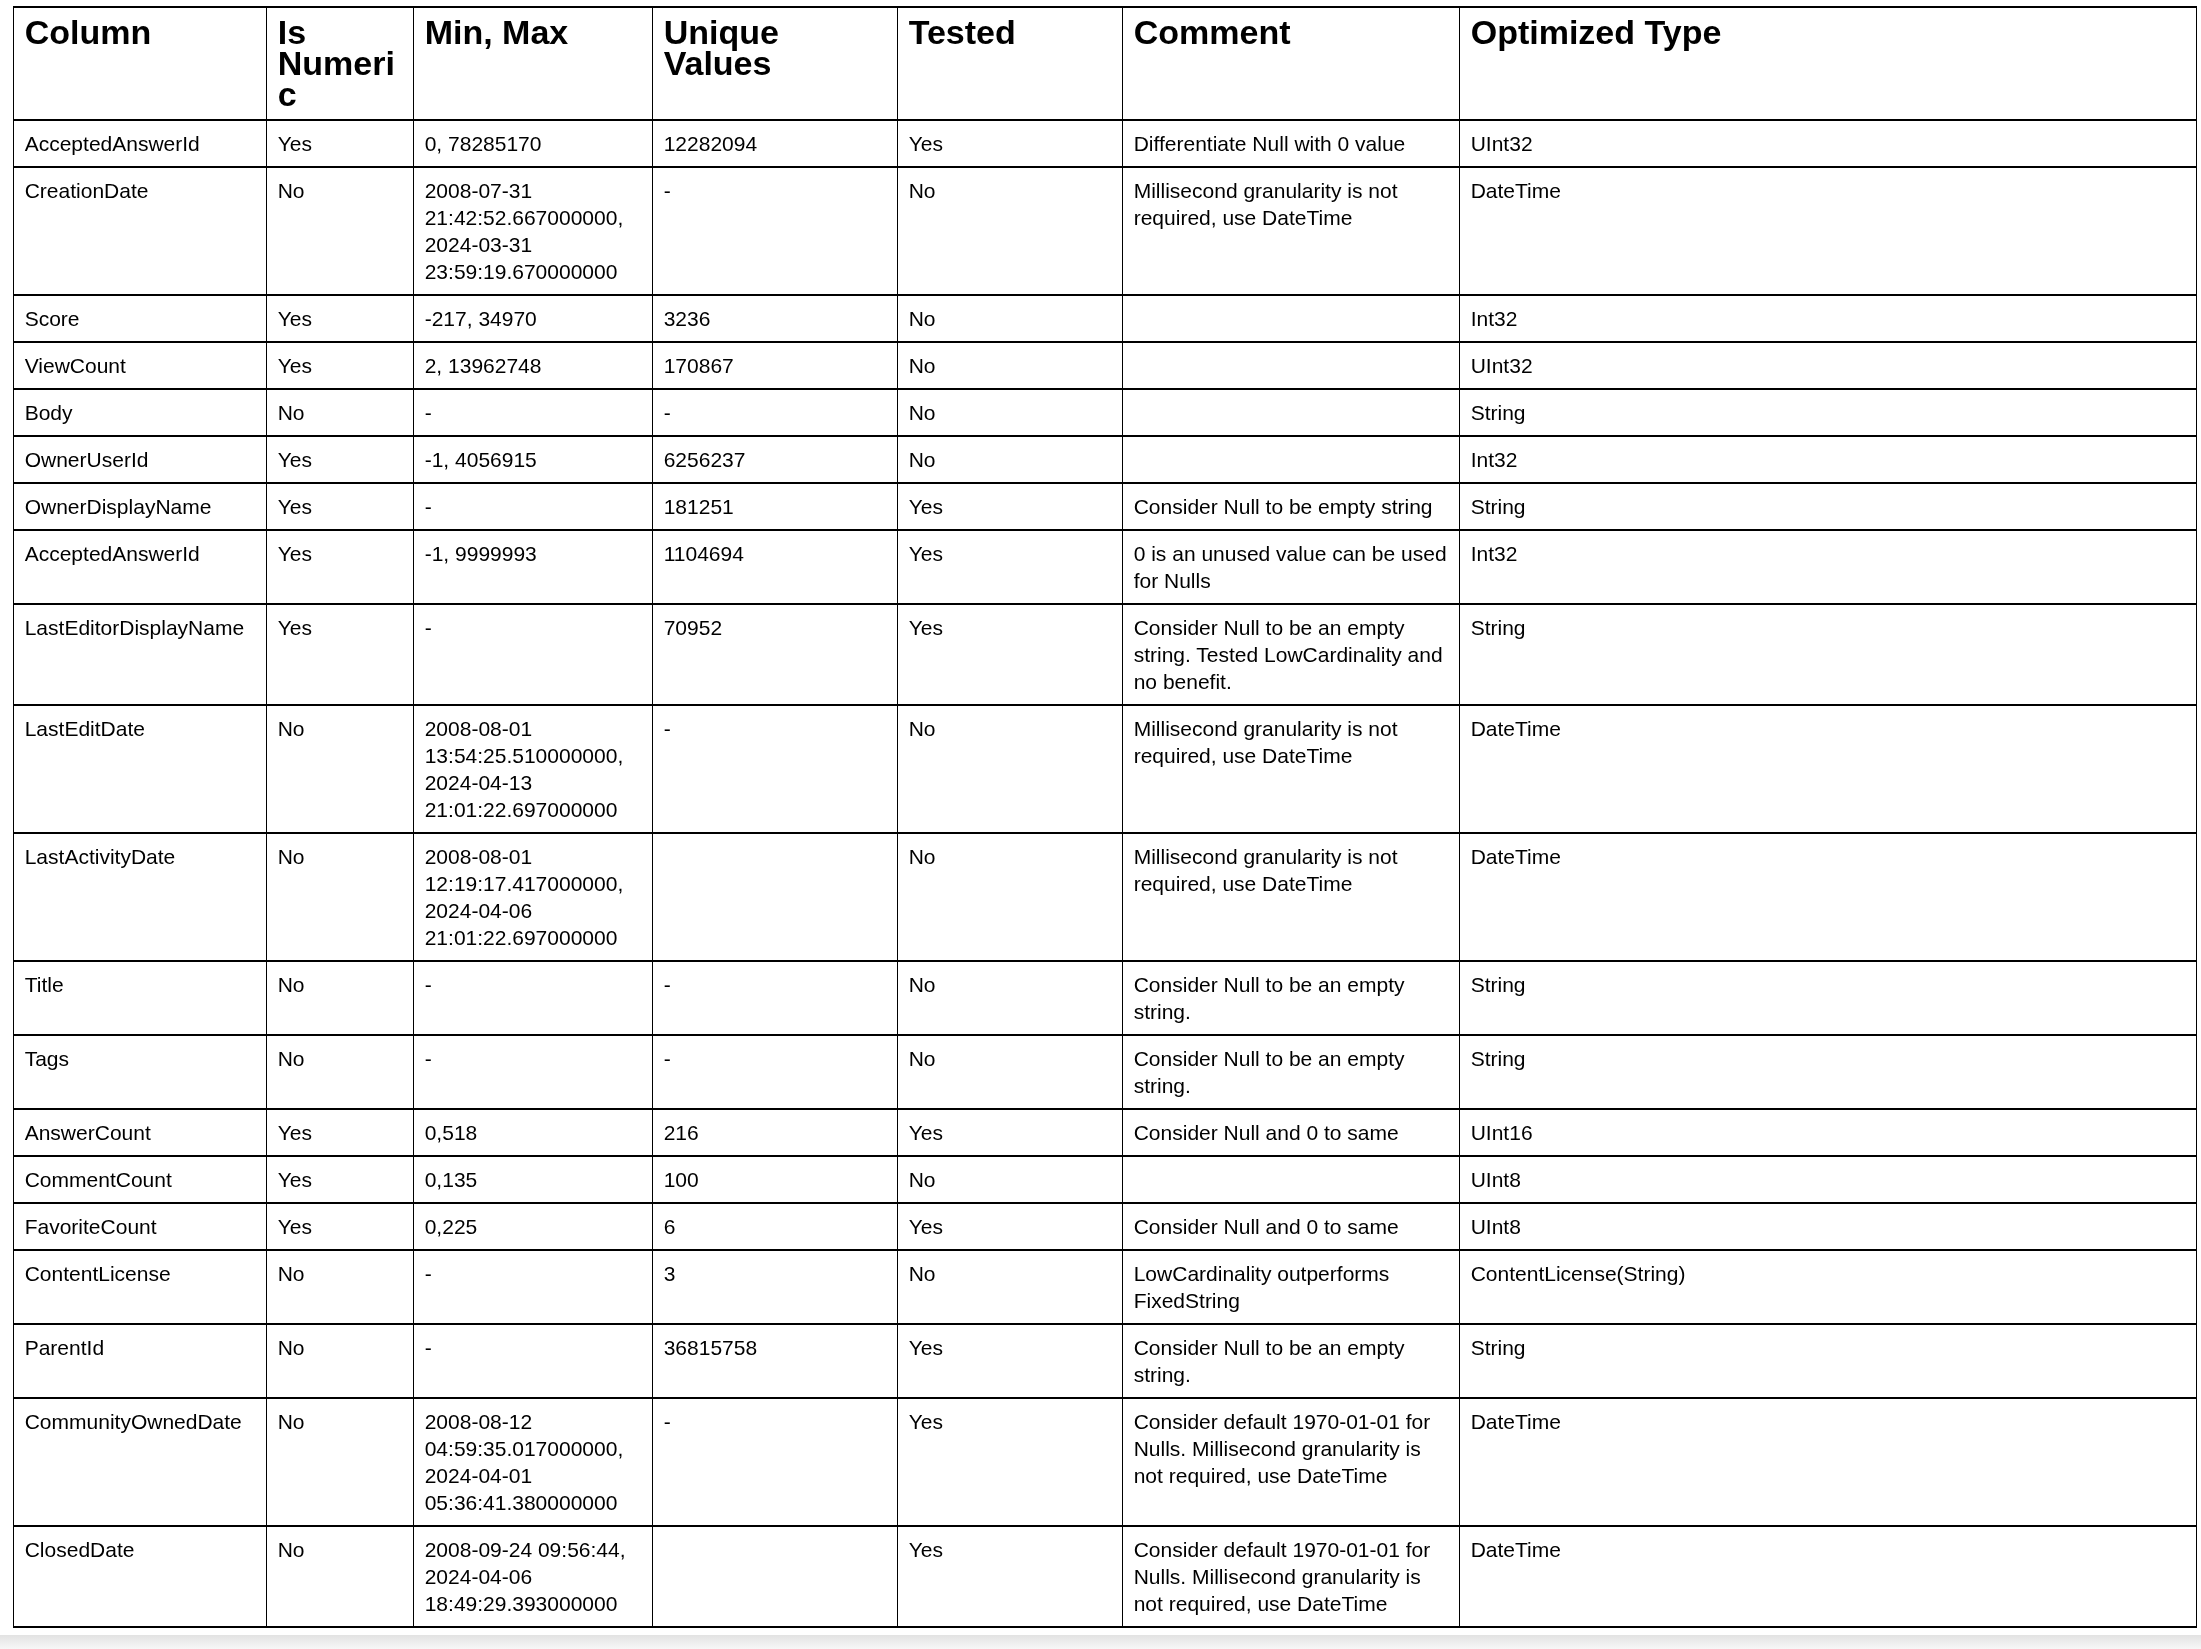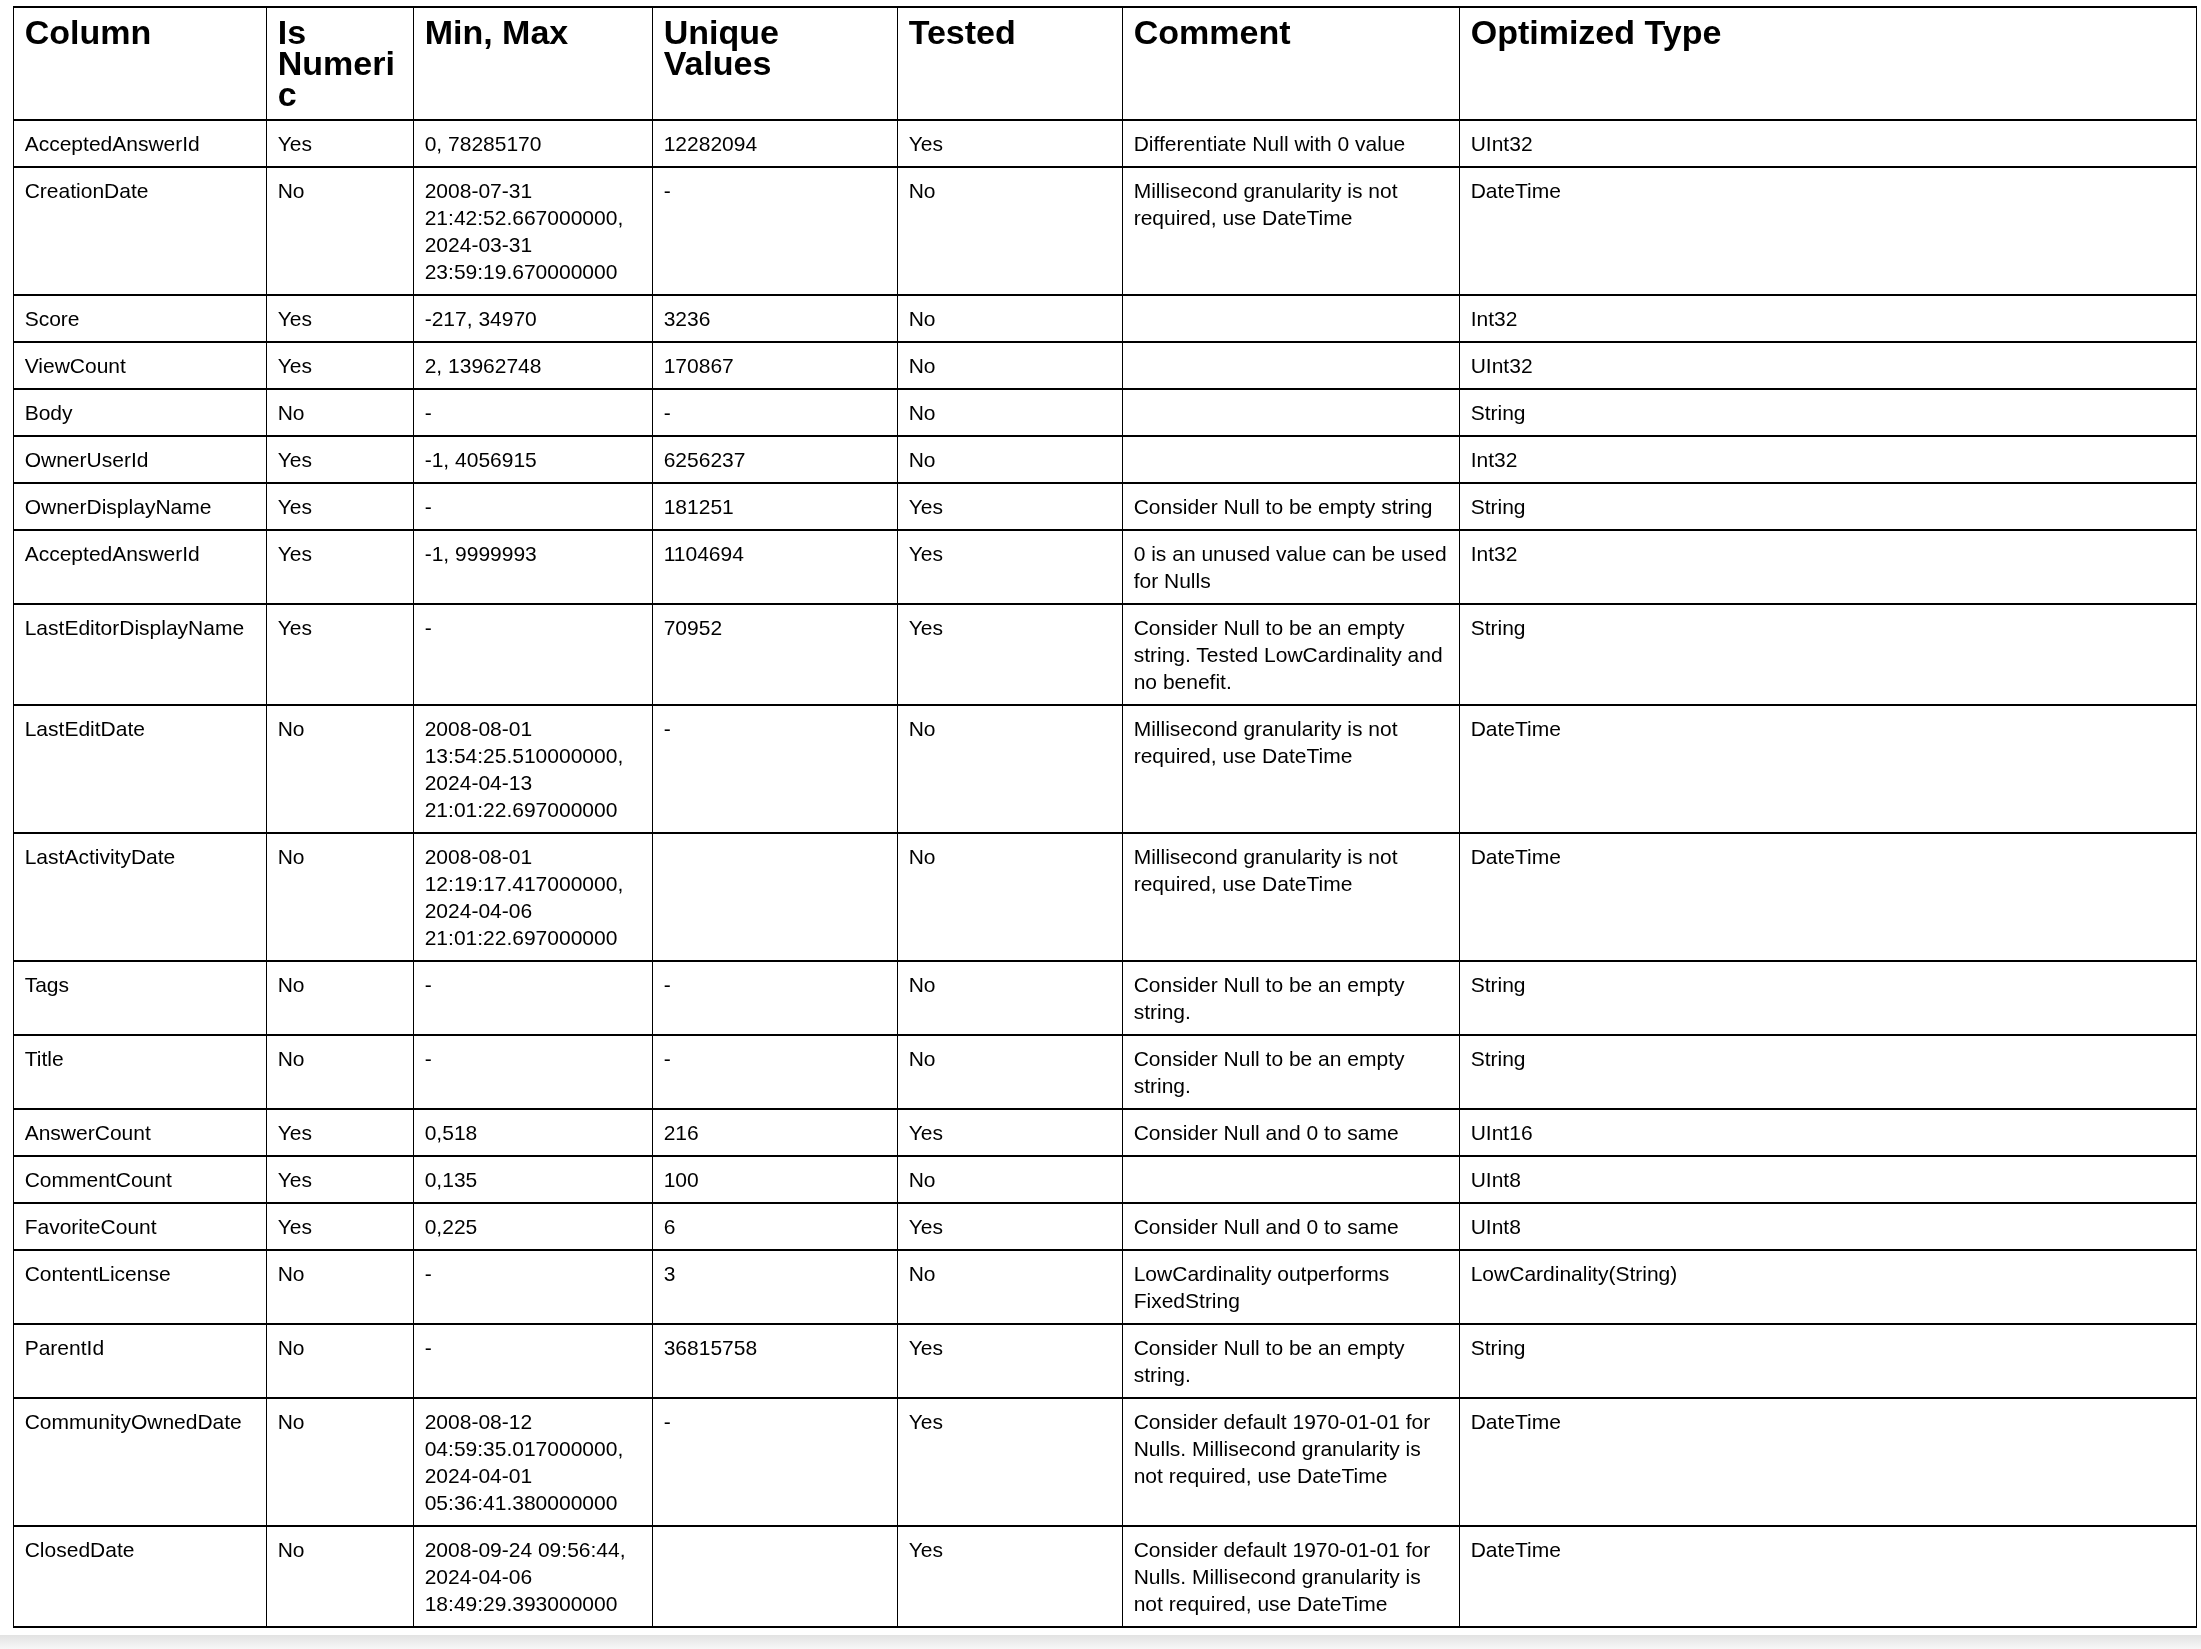--- a/index.html
+++ b/index.html
@@ -181,30 +181,30 @@
         <tr>
           <td>LastActivityDate</td>
           <td>No</td>
           <td>2008-08-01 12:19:17.417000000, 2024-04-06 21:01:22.697000000</td>
           <td></td>
           <td>No</td>
           <td>Millisecond granularity is not required, use DateTime</td>
           <td>DateTime</td>
         </tr>
         <tr>
+          <td>Title</td>
+          <td>No</td>
+          <td>-</td>
+          <td>-</td>
+          <td>No</td>
+          <td>Consider Null to be an empty string.</td>
+          <td>String</td>
+        </tr>
+        <tr>
           <td>Tags</td>
-          <td>No</td>
-          <td>-</td>
-          <td>-</td>
-          <td>No</td>
-          <td>Consider Null to be an empty string.</td>
-          <td>String</td>
-        </tr>
-        <tr>
-          <td>Title</td>
           <td>No</td>
           <td>-</td>
           <td>-</td>
           <td>No</td>
           <td>Consider Null to be an empty string.</td>
           <td>String</td>
         </tr>
         <tr>
           <td>AnswerCount</td>
           <td>Yes</td>
@@ -232,21 +232,21 @@
           <td>Consider Null and 0 to same</td>
           <td>UInt8</td>
         </tr>
         <tr>
           <td>ContentLicense</td>
           <td>No</td>
           <td>-</td>
           <td>3</td>
           <td>No</td>
           <td>LowCardinality outperforms FixedString</td>
-          <td>LowCardinality(String)</td>
+          <td>ContentLicense(String)</td>
         </tr>
         <tr>
           <td>ParentId</td>
           <td>No</td>
           <td>-</td>
           <td>36815758</td>
           <td>Yes</td>
           <td>Consider Null to be an empty string.</td>
           <td>String</td>
         </tr>

